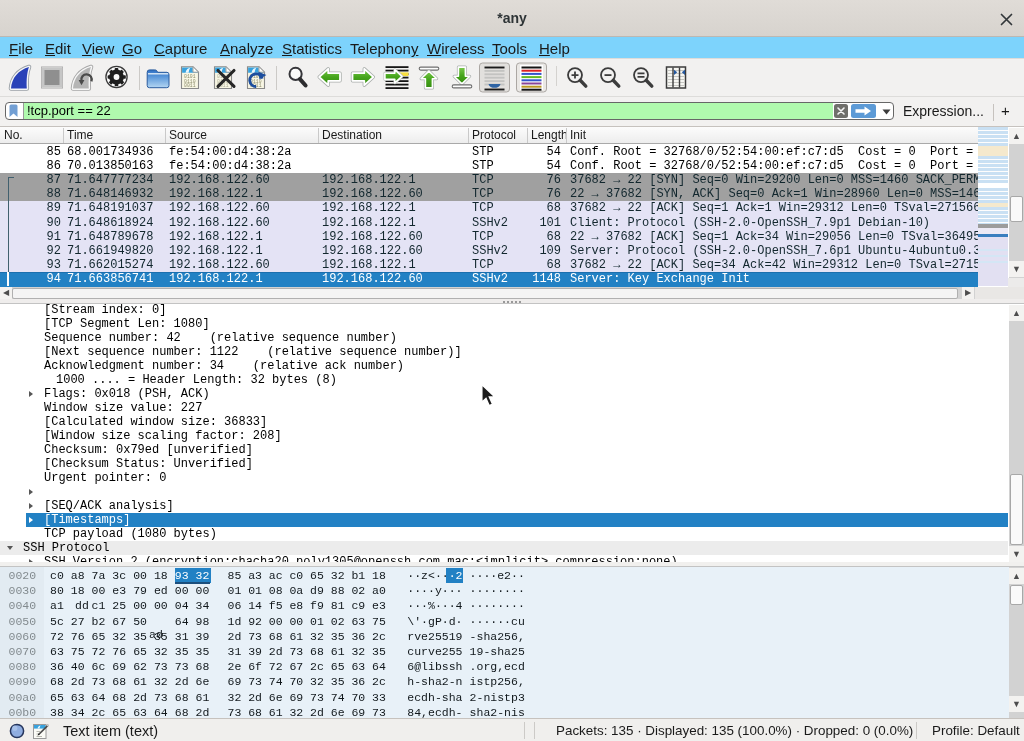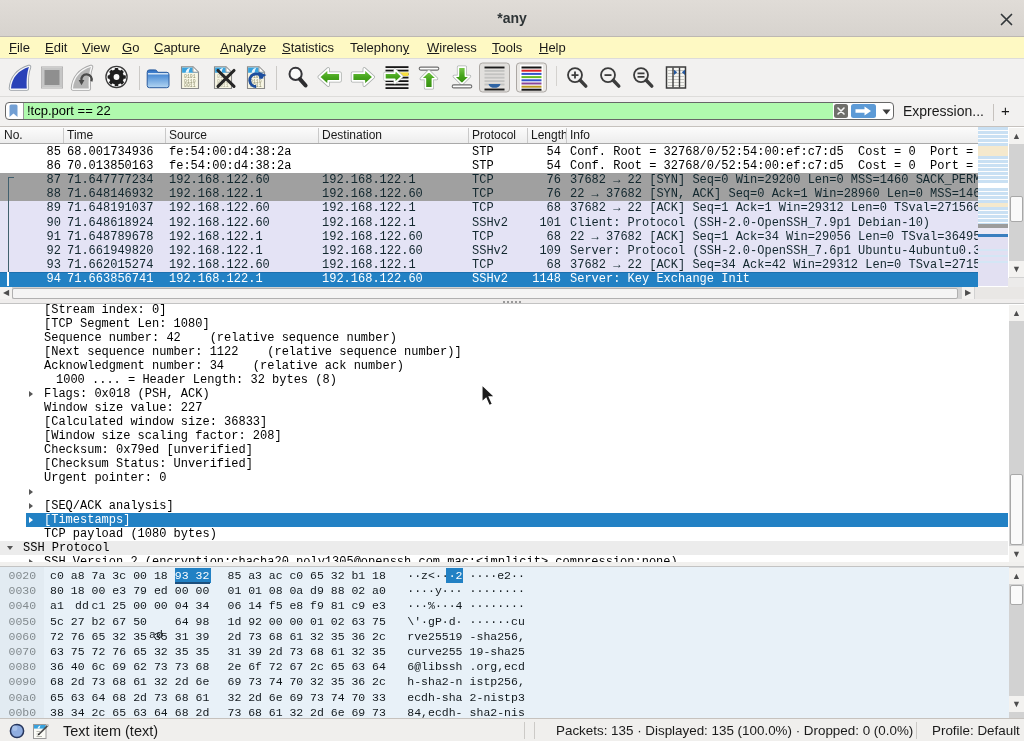--- a/index.html
+++ b/index.html
@@ -4,21 +4,21 @@
 <style>
 * { margin:0; padding:0; box-sizing:border-box; }
 html,body { width:1024px; height:741px; overflow:hidden; }
 body { font-family:"Liberation Sans", sans-serif; position:relative; background:#f1f0ee; }
 .abs { position:absolute; }
 
 #titlebar { left:0; top:0; width:1024px; height:37px; background:linear-gradient(#e0dcd7,#d7d3ce); border-bottom:1px solid #bdb8b2; }
 #title-text { left:0; top:10px; width:1024px; text-align:center; font-size:14px; font-weight:bold; color:#2e3436; }
 
 
-#menubar { left:0; top:37px; width:1024px; height:21px; background:#fef9c3; color:#1a1a1a; font-size:13px; }
+#menubar { left:0; top:37px; width:1024px; height:21px; background:#7dd3fc; color:#1a1a1a; font-size:15px; }
 .menu-item { position:absolute; top:3px; }
 .menu-item u { text-decoration:underline; }
 
 #toolbar { left:0; top:58px; width:1024px; height:38px; background:#f2f1f0; border-top:1px solid #dddcda; }
 
 #filterbar { left:0; top:96px; width:1024px; height:31px; background:#f2f1f0; border-top:1px solid #dddcda; border-bottom:1px solid #c6c2be; }
 #filtertext { position:absolute; left:27px; top:6px; font-size:13px; color:#000; }
 #expression { position:absolute; left:903px; top:6px; font-size:14px; color:#1a1a1a; }
 #plusbtn { position:absolute; left:1001px; top:5px; font-size:15px; color:#1a1a1a; }
 
@@ -300,21 +300,21 @@
 </div>
 
 <div class="abs" id="plist">
   <div id="plheader">
     <span class="hcol" style="left:4px">No.</span>
     <span class="hcol" style="left:67px">Time</span>
     <span class="hcol" style="left:169px">Source</span>
     <span class="hcol" style="left:322px">Destination</span>
     <span class="hcol" style="left:472px">Protocol</span>
     <span class="hcol" style="left:531px">Length</span>
-    <span class="hcol" style="left:570px">Info</span>
+    <span class="hcol" style="left:570px">Init</span>
     <span class="hsep" style="left:63px"></span>
     <span class="hsep" style="left:165px"></span>
     <span class="hsep" style="left:318px"></span>
     <span class="hsep" style="left:468px"></span>
     <span class="hsep" style="left:527px"></span>
     <span class="hsep" style="left:566px"></span>
   </div>
   <div id="plrows">
       <div class="prow" style="top:18px;background:#ffffff;color:#000000"><span class="pc" style="left:0;width:61px;text-align:right">85</span><span class="pc" style="left:67px">68.001734936</span><span class="pc" style="left:169px">fe:54:00:d4:38:2a</span><span class="pc" style="left:322px"></span><span class="pc" style="left:472px">STP</span><span class="pc" style="left:500px;width:61px;text-align:right">54</span><span class="pc" style="left:570px;width:408px">Conf. Root = 32768/0/52:54:00:ef:c7:d5  Cost = 0  Port = 0x8001</span></div>
       <div class="prow" style="top:32.1px;background:#ffffff;color:#000000"><span class="pc" style="left:0;width:61px;text-align:right">86</span><span class="pc" style="left:67px">70.013850163</span><span class="pc" style="left:169px">fe:54:00:d4:38:2a</span><span class="pc" style="left:322px"></span><span class="pc" style="left:472px">STP</span><span class="pc" style="left:500px;width:61px;text-align:right">54</span><span class="pc" style="left:570px;width:408px">Conf. Root = 32768/0/52:54:00:ef:c7:d5  Cost = 0  Port = 0x8001</span></div>

